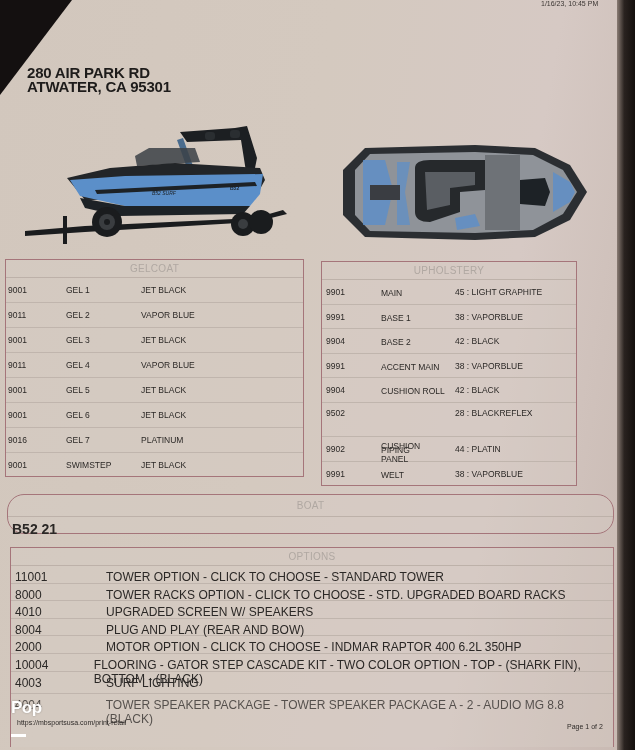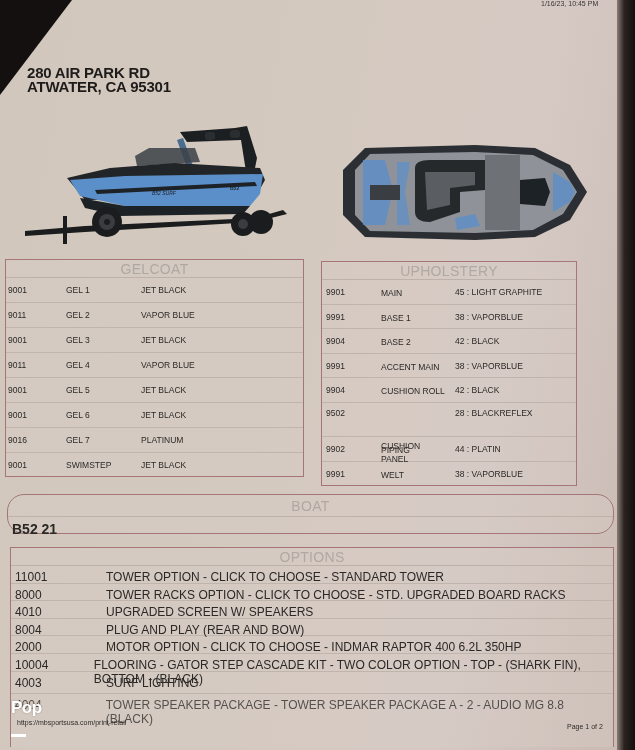--- a/index.html
+++ b/index.html
@@ -16,21 +16,21 @@
   .right-edge { position: absolute; right: 0; top: 0; width: 18px; height: 750px;
     background: linear-gradient(90deg, #8a7c74 0%, #2a2320 40%, #140f0d 100%); }
   .timestamp { position: absolute; left: 541px; top: 0px; font-size: 7px; color: #3a3532; }
   .address { position: absolute; left: 27px; top: 66px; font-size: 15px; font-weight: bold; color: #1e1c1b; line-height: 14px; letter-spacing: -0.2px; }
   .boat-side { position: absolute; left: 25px; top: 118px; width: 275px; height: 130px; }
   .boat-top { position: absolute; left: 335px; top: 140px; width: 255px; height: 105px; }
   .section {
     position: absolute; border: 1.3px solid #a5757a; background: rgba(215,205,198,0.4);
   }
   .section-title {
-    text-align: center; font-size: 14px; color: #b0a8a2; letter-spacing: 0.3px;
+    text-align: center; font-size: 10px; color: #b0a8a2; letter-spacing: 0.3px;
     height: 18px; line-height: 18px; border-bottom: 1px solid #bdb1a9;
   }
   .row { display: flex; align-items: flex-start; font-size: 8.5px; color: #2b2826; border-bottom: 1px solid #c0b5ad; }
   .row:last-child { border-bottom: none; }
   .gel { left: 5px; top: 259px; width: 299px; height: 218px; }
   .gel .row { height: 25px; padding-top: 7px; }
   .gel .c1 { width: 60px; padding-left: 2px; }
   .gel .c2 { width: 75px; }
   .uph { left: 321px; top: 261px; width: 256px; height: 225px; }
   .uph .row { height: 24.6px; padding-top: 7px; }

